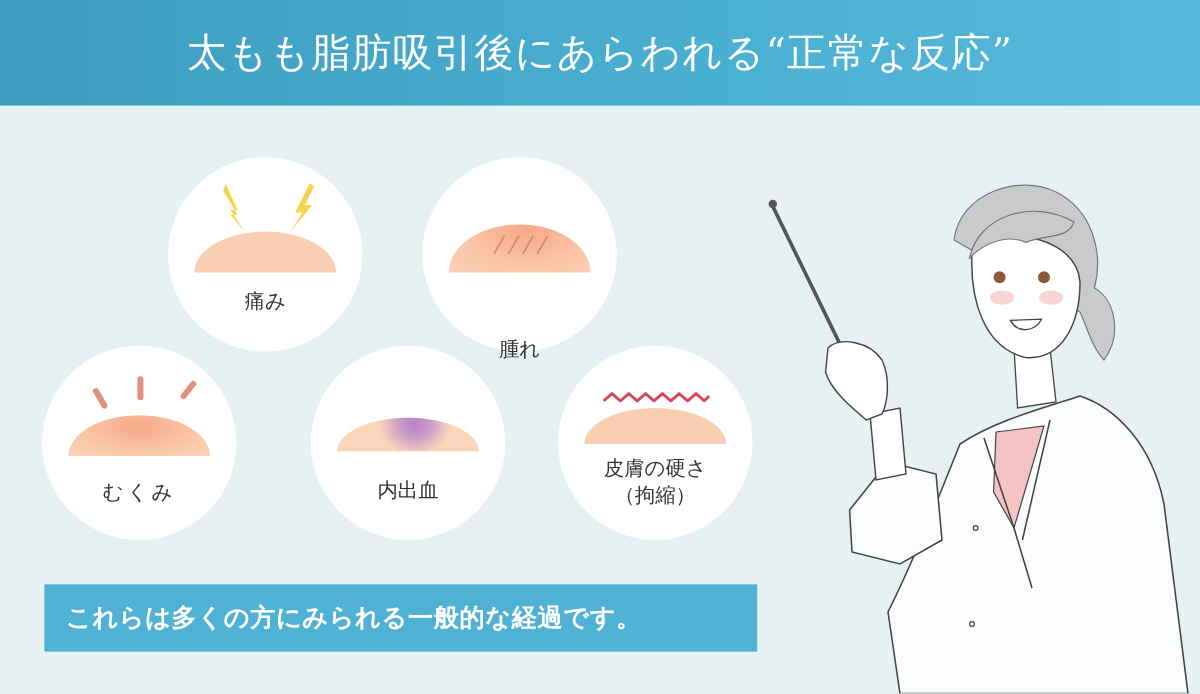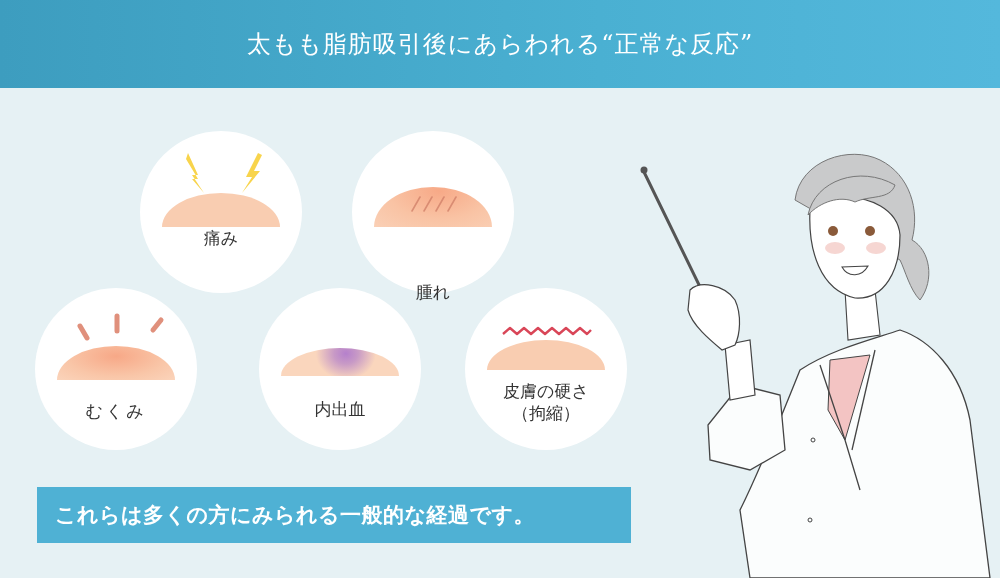--- a/index.html
+++ b/index.html
@@ -1,39 +1,39 @@
 <!DOCTYPE html>
 <html><head>
 <meta charset="utf-8">
 <style>
   html,body{margin:0;padding:0;}
   body{width:1000px;height:578px;overflow:hidden;background:#e6f1f4;font-family:"DejaVu Sans","Liberation Sans",sans-serif;position:relative;}
   .header{position:absolute;left:0;top:0;width:1000px;height:88px;background:linear-gradient(90deg,#3d9dbf 0%,#4ab0d2 60%,#54b8dc 100%);display:flex;align-items:center;justify-content:center;}
-  .header-title{color:#fff;font-family:"DejaVu Serif","Liberation Serif",serif;font-size:24px;letter-spacing:1px;}
+  .header-title{color:#fff;font-family:"DejaVu Serif","Liberation Serif",serif;font-size:33px;letter-spacing:1px;}
   .circle{position:absolute;width:162px;height:162px;border-radius:50%;background:#fff;}
   .circle .label{position:absolute;left:0;right:0;text-align:center;color:#333;font-size:17px;line-height:22px;}
   .mound{position:absolute;left:22px;width:118px;height:34px;border-radius:59px 59px 0 0 / 34px 34px 0 0;background:#f9cfb3;}
   .footer-box{position:absolute;left:37px;top:487px;width:594px;height:56px;background:#4fb1d4;display:flex;align-items:center;padding-left:18px;box-sizing:border-box;}
   .footer-text{color:#fff;font-size:21px;font-weight:bold;letter-spacing:0.5px;}
   .illust{position:absolute;left:630px;top:140px;width:370px;height:438px;}
 </style>
 </head>
 <body>
 
 <div class="header">
   <div class="header-title">太もも脂肪吸引後にあらわれる“正常な反応”</div>
 </div>
 
 <div class="circle" style="left:140px;top:131px;">
   <svg style="position:absolute;left:0;top:0" width="162" height="162">
     <polygon points="48,22 58,44 52,44 64,62 52,48 58,48 46,28" fill="#f8d44c"></polygon>
     <polygon points="118,22 106,46 112,46 102,62 120,40 114,40 122,24" fill="#f8d44c"></polygon>
   </svg>
   <div class="mound" style="top:62px;background:#f9cdb1;"></div>
-  <div class="label" style="top:96px;">痛み</div>
+  <div class="label" style="top:110px;">痛み</div>
 </div>
 
 <div class="circle" style="left:352px;top:131px;">
   <div class="mound" style="top:56px;height:40px;border-radius:59px 59px 0 0 / 40px 40px 0 0;background:radial-gradient(ellipse at 55% 10%,#f7a987 0%,#f9c3a4 55%,#fad0b6 100%);"></div>
   <svg style="position:absolute;left:0;top:0" width="162" height="162">
     <g stroke="#d2826a" stroke-width="1.6" stroke-linecap="round" opacity="0.8">
       <line x1="60" y1="80" x2="68" y2="66"></line>
       <line x1="72" y1="80" x2="80" y2="66"></line>
       <line x1="84" y1="80" x2="92" y2="66"></line>
       <line x1="96" y1="80" x2="104" y2="66"></line>

